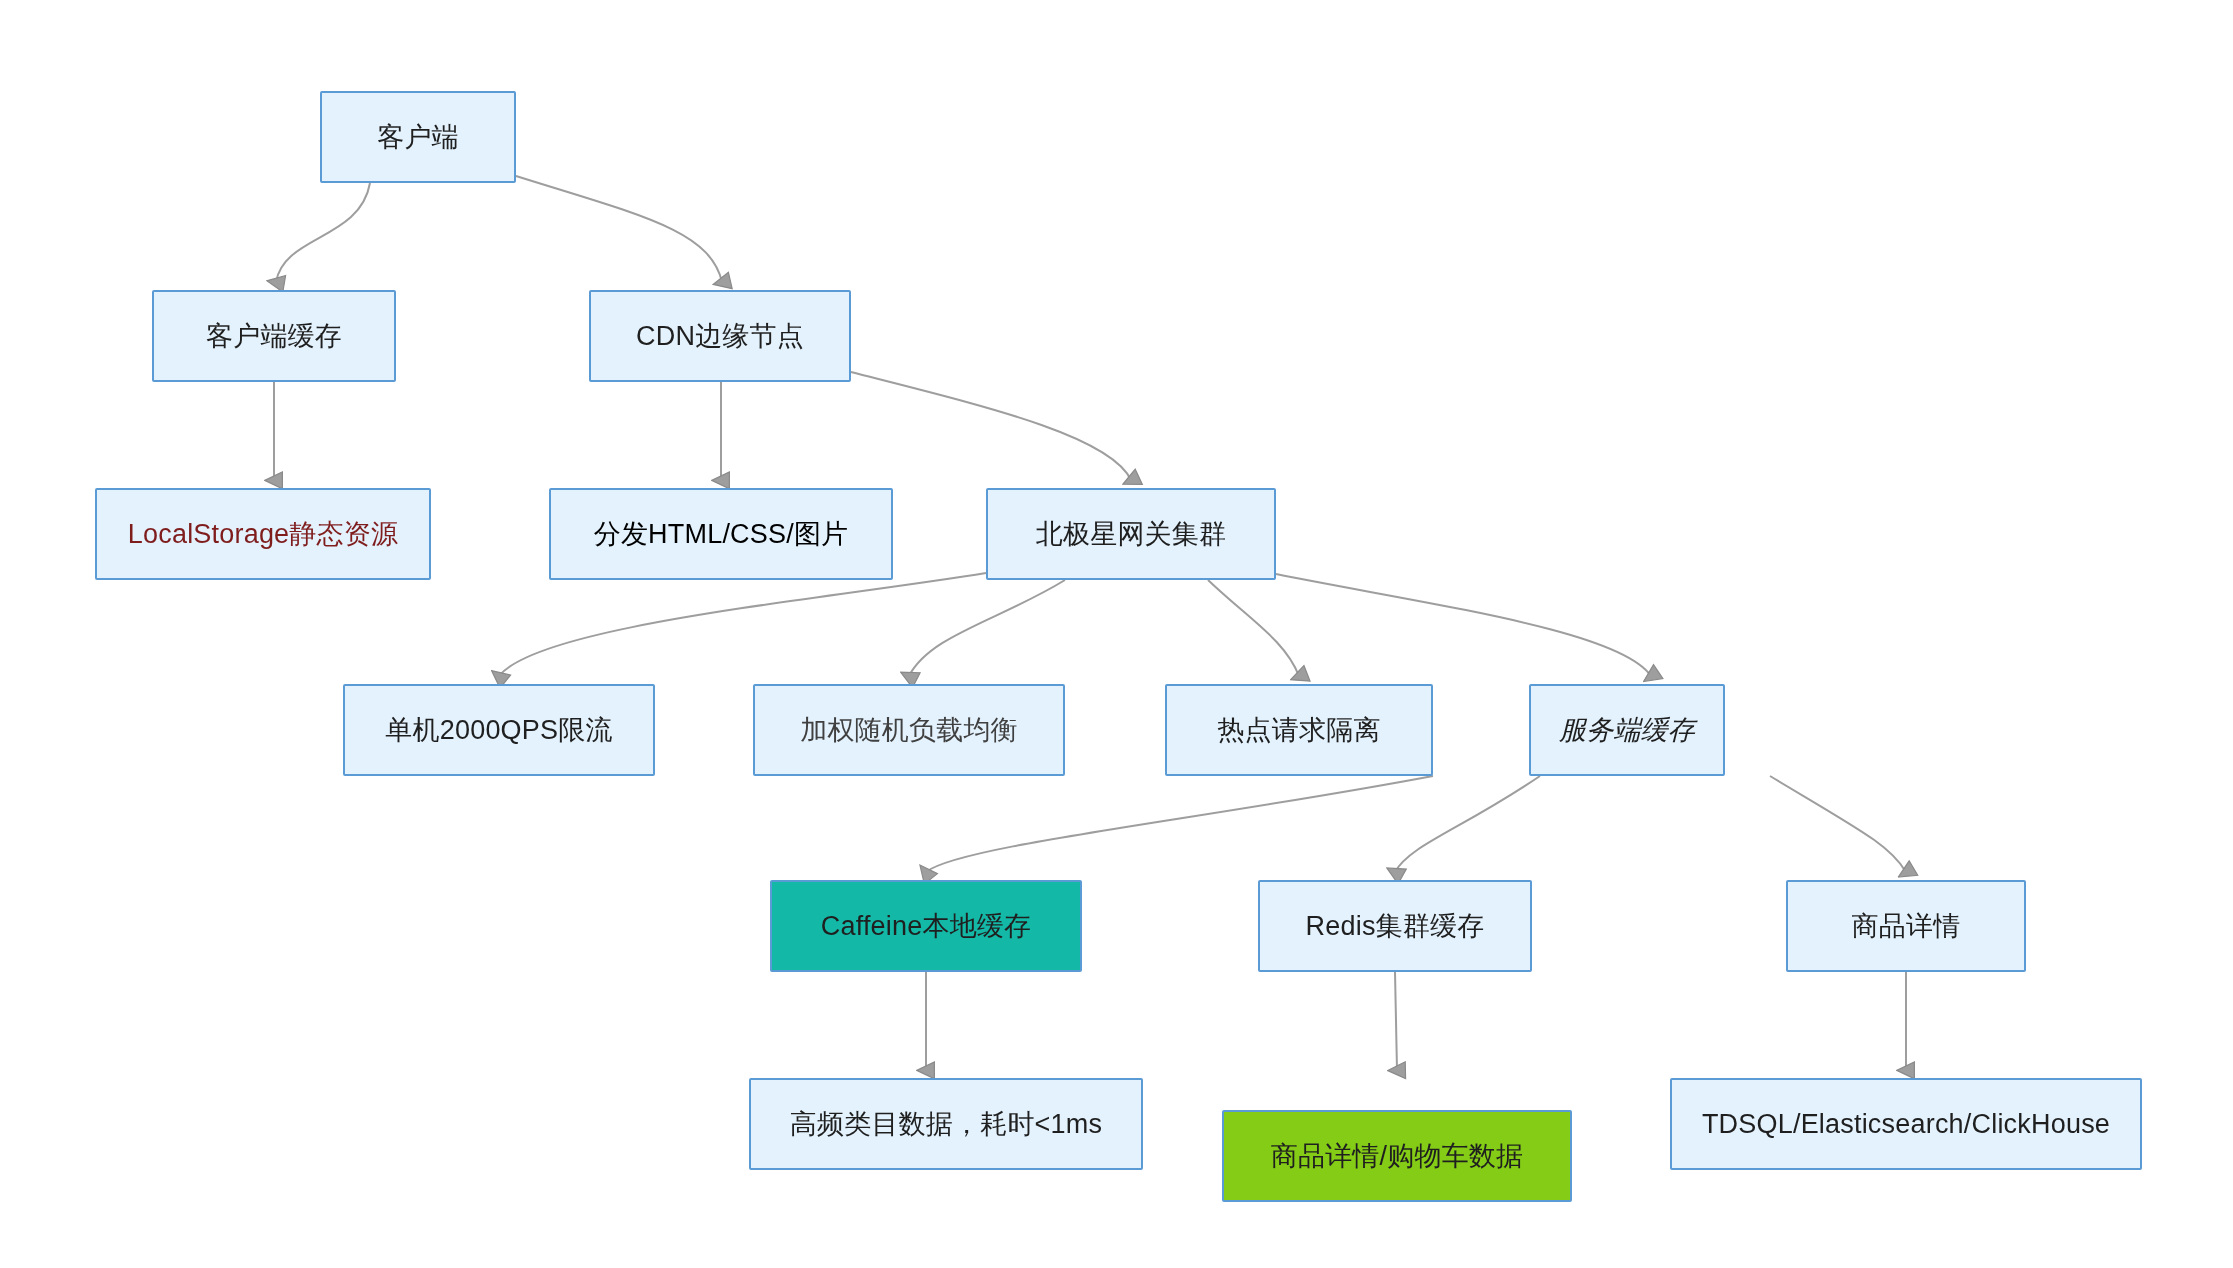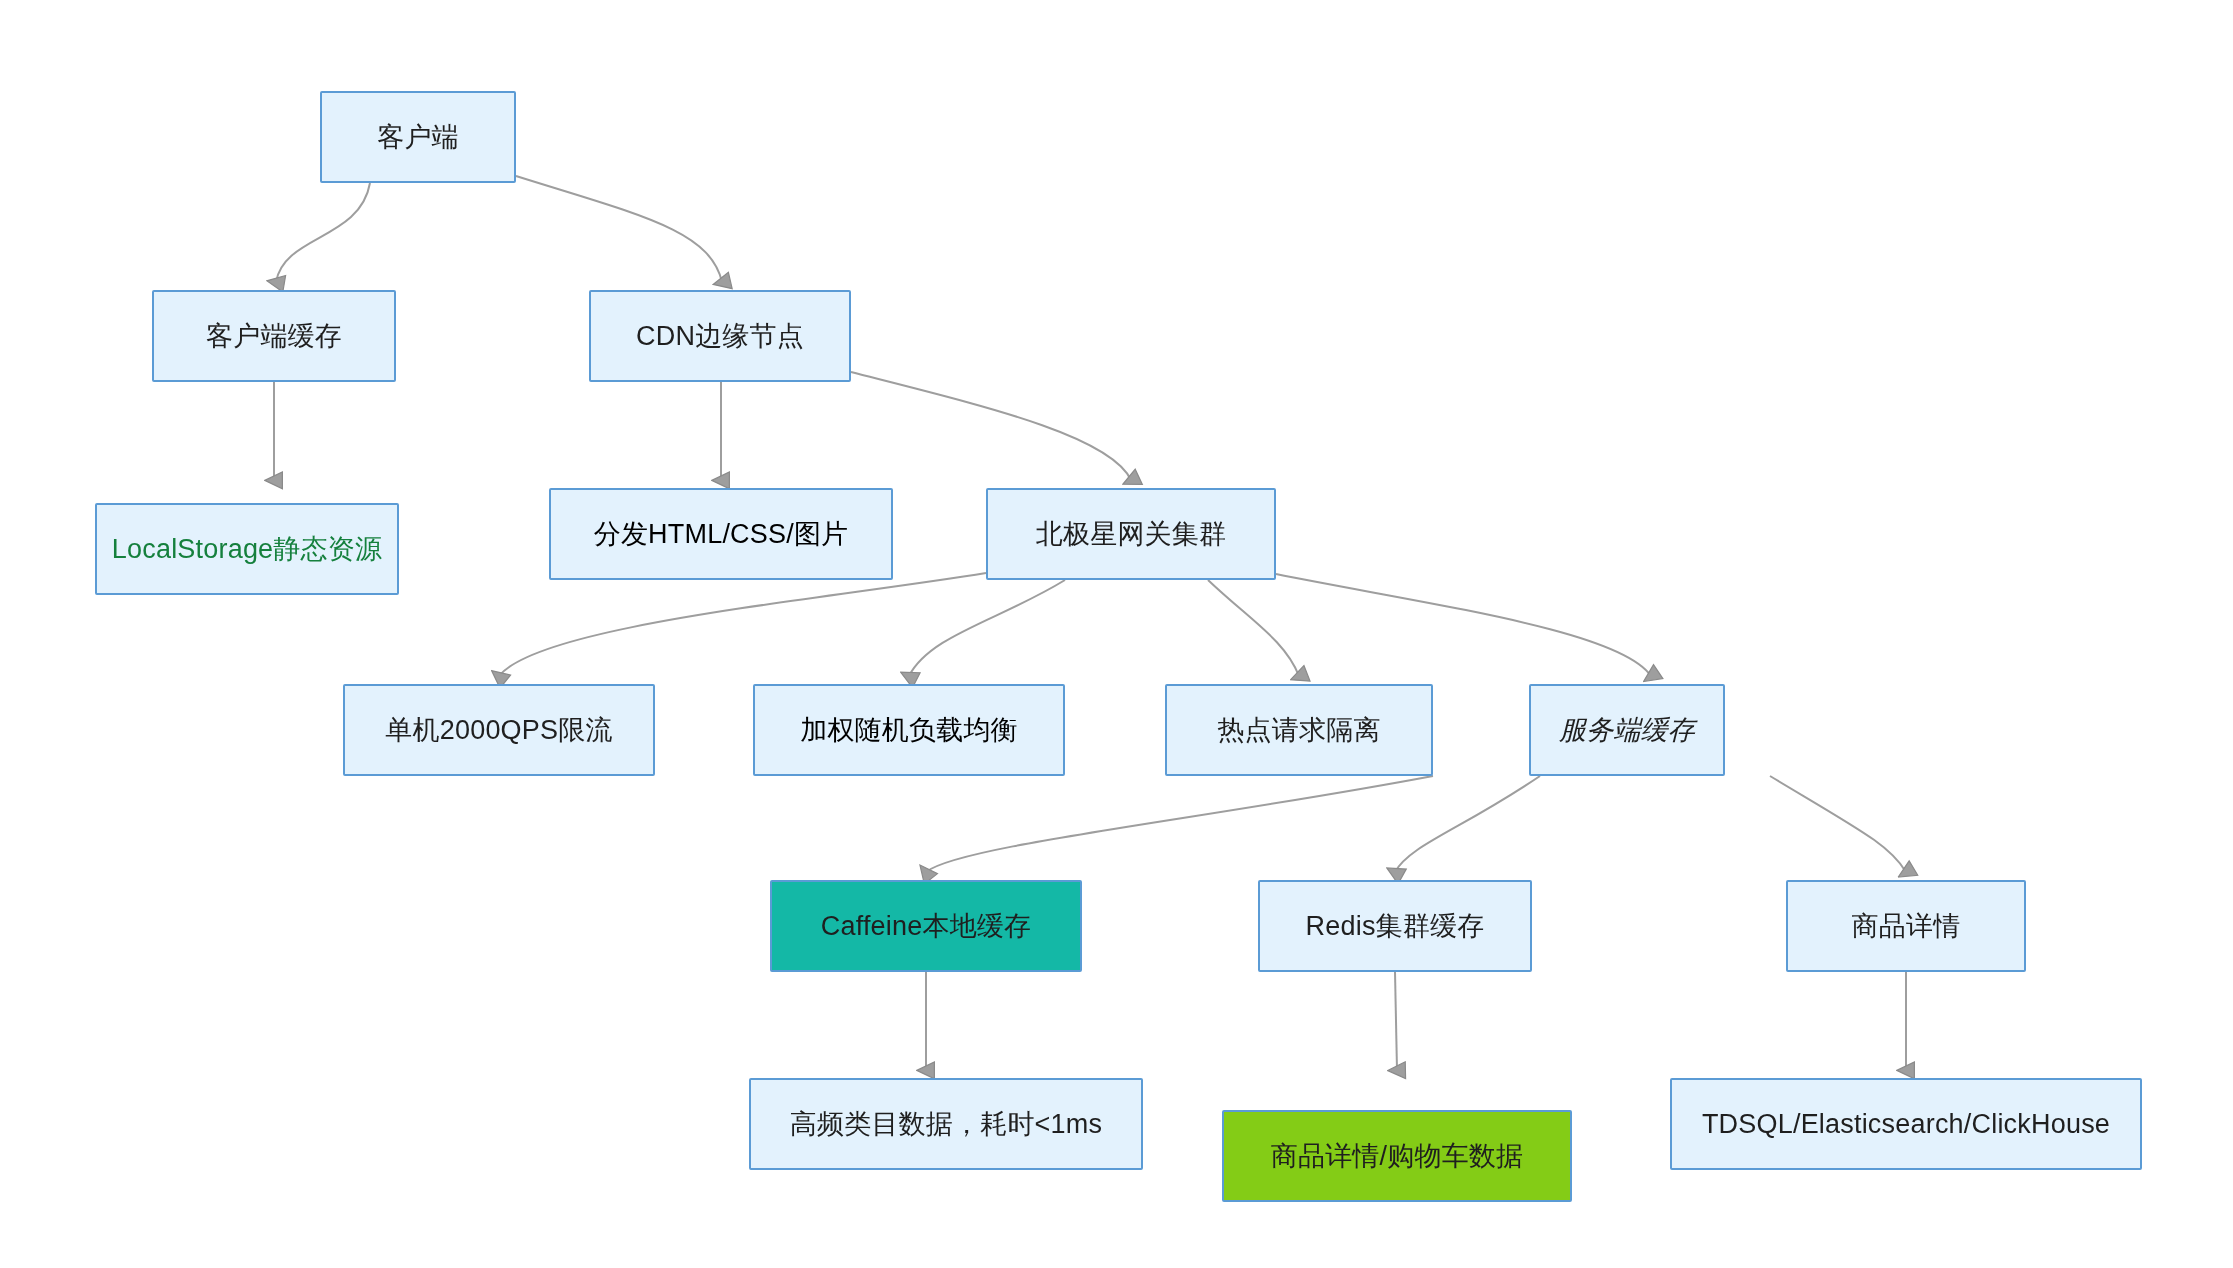--- a/index.html
+++ b/index.html
@@ -80,33 +80,33 @@
   <div id="nodes-group">
       <div class="node" style="left: 320px; top: 91px; width: 196px; height: 92px; background: rgb(227, 242, 253); border-color: rgb(91, 155, 213); color: rgb(31, 31, 31);">
         <span class="node-label">客户端</span>
       </div>
       <div class="node" style="left: 152px; top: 290px; width: 244px; height: 92px; background: rgb(227, 242, 253); border-color: rgb(91, 155, 213); color: rgb(31, 31, 31);">
         <span class="node-label">客户端缓存</span>
       </div>
       <div class="node" style="left: 589px; top: 290px; width: 262px; height: 92px; background: rgb(227, 242, 253); border-color: rgb(91, 155, 213); color: rgb(31, 31, 31);">
         <span class="node-label">CDN边缘节点</span>
       </div>
-      <div class="node" style="left: 95px; top: 503px; width: 304px; height: 92px; background: rgb(227, 242, 253); border-color: rgb(91, 155, 213); color: #15803d;">
+      <div class="node" style="left: 95px; top: 488px; width: 336px; height: 92px; background: rgb(227, 242, 253); border-color: rgb(91, 155, 213); color: #7f1d1d;">
         <span class="node-label">LocalStorage静态资源</span>
       </div>
       <div class="node" style="left: 549px; top: 488px; width: 344px; height: 92px; background: rgb(227, 242, 253); border-color: rgb(91, 155, 213); color: #000000;">
         <span class="node-label">分发HTML/CSS/图片</span>
       </div>
       <div class="node" style="left: 986px; top: 488px; width: 290px; height: 92px; background: rgb(227, 242, 253); border-color: rgb(91, 155, 213); color: rgb(31, 31, 31);">
         <span class="node-label">北极星网关集群</span>
       </div>
       <div class="node" style="left: 343px; top: 684px; width: 312px; height: 92px; background: rgb(227, 242, 253); border-color: rgb(91, 155, 213); color: rgb(31, 31, 31);">
         <span class="node-label">单机2000QPS限流</span>
       </div>
-      <div class="node" style="left: 753px; top: 684px; width: 312px; height: 92px; background: rgb(227, 242, 253); border-color: rgb(91, 155, 213); color: #000000;">
+      <div class="node" style="left: 753px; top: 684px; width: 312px; height: 92px; background: rgb(227, 242, 253); border-color: rgb(91, 155, 213); color: #404040;">
         <span class="node-label">加权随机负载均衡</span>
       </div>
       <div class="node" style="left: 1165px; top: 684px; width: 268px; height: 92px; background: rgb(227, 242, 253); border-color: rgb(91, 155, 213); color: rgb(31, 31, 31);">
         <span class="node-label">热点请求隔离</span>
       </div>
       <div class="node" style="left: 1529px; top: 684px; width: 196px; height: 92px; background: rgb(227, 242, 253); border-color: rgb(91, 155, 213); color: rgb(31, 31, 31); font-style: italic;">
         <span class="node-label">服务端缓存</span>
       </div>
       <div class="node" style="left: 770px; top: 880px; width: 312px; height: 92px; background: #14b8a6; border-color: rgb(91, 155, 213); color: rgb(31, 31, 31);">
         <span class="node-label">Caffeine本地缓存</span>

